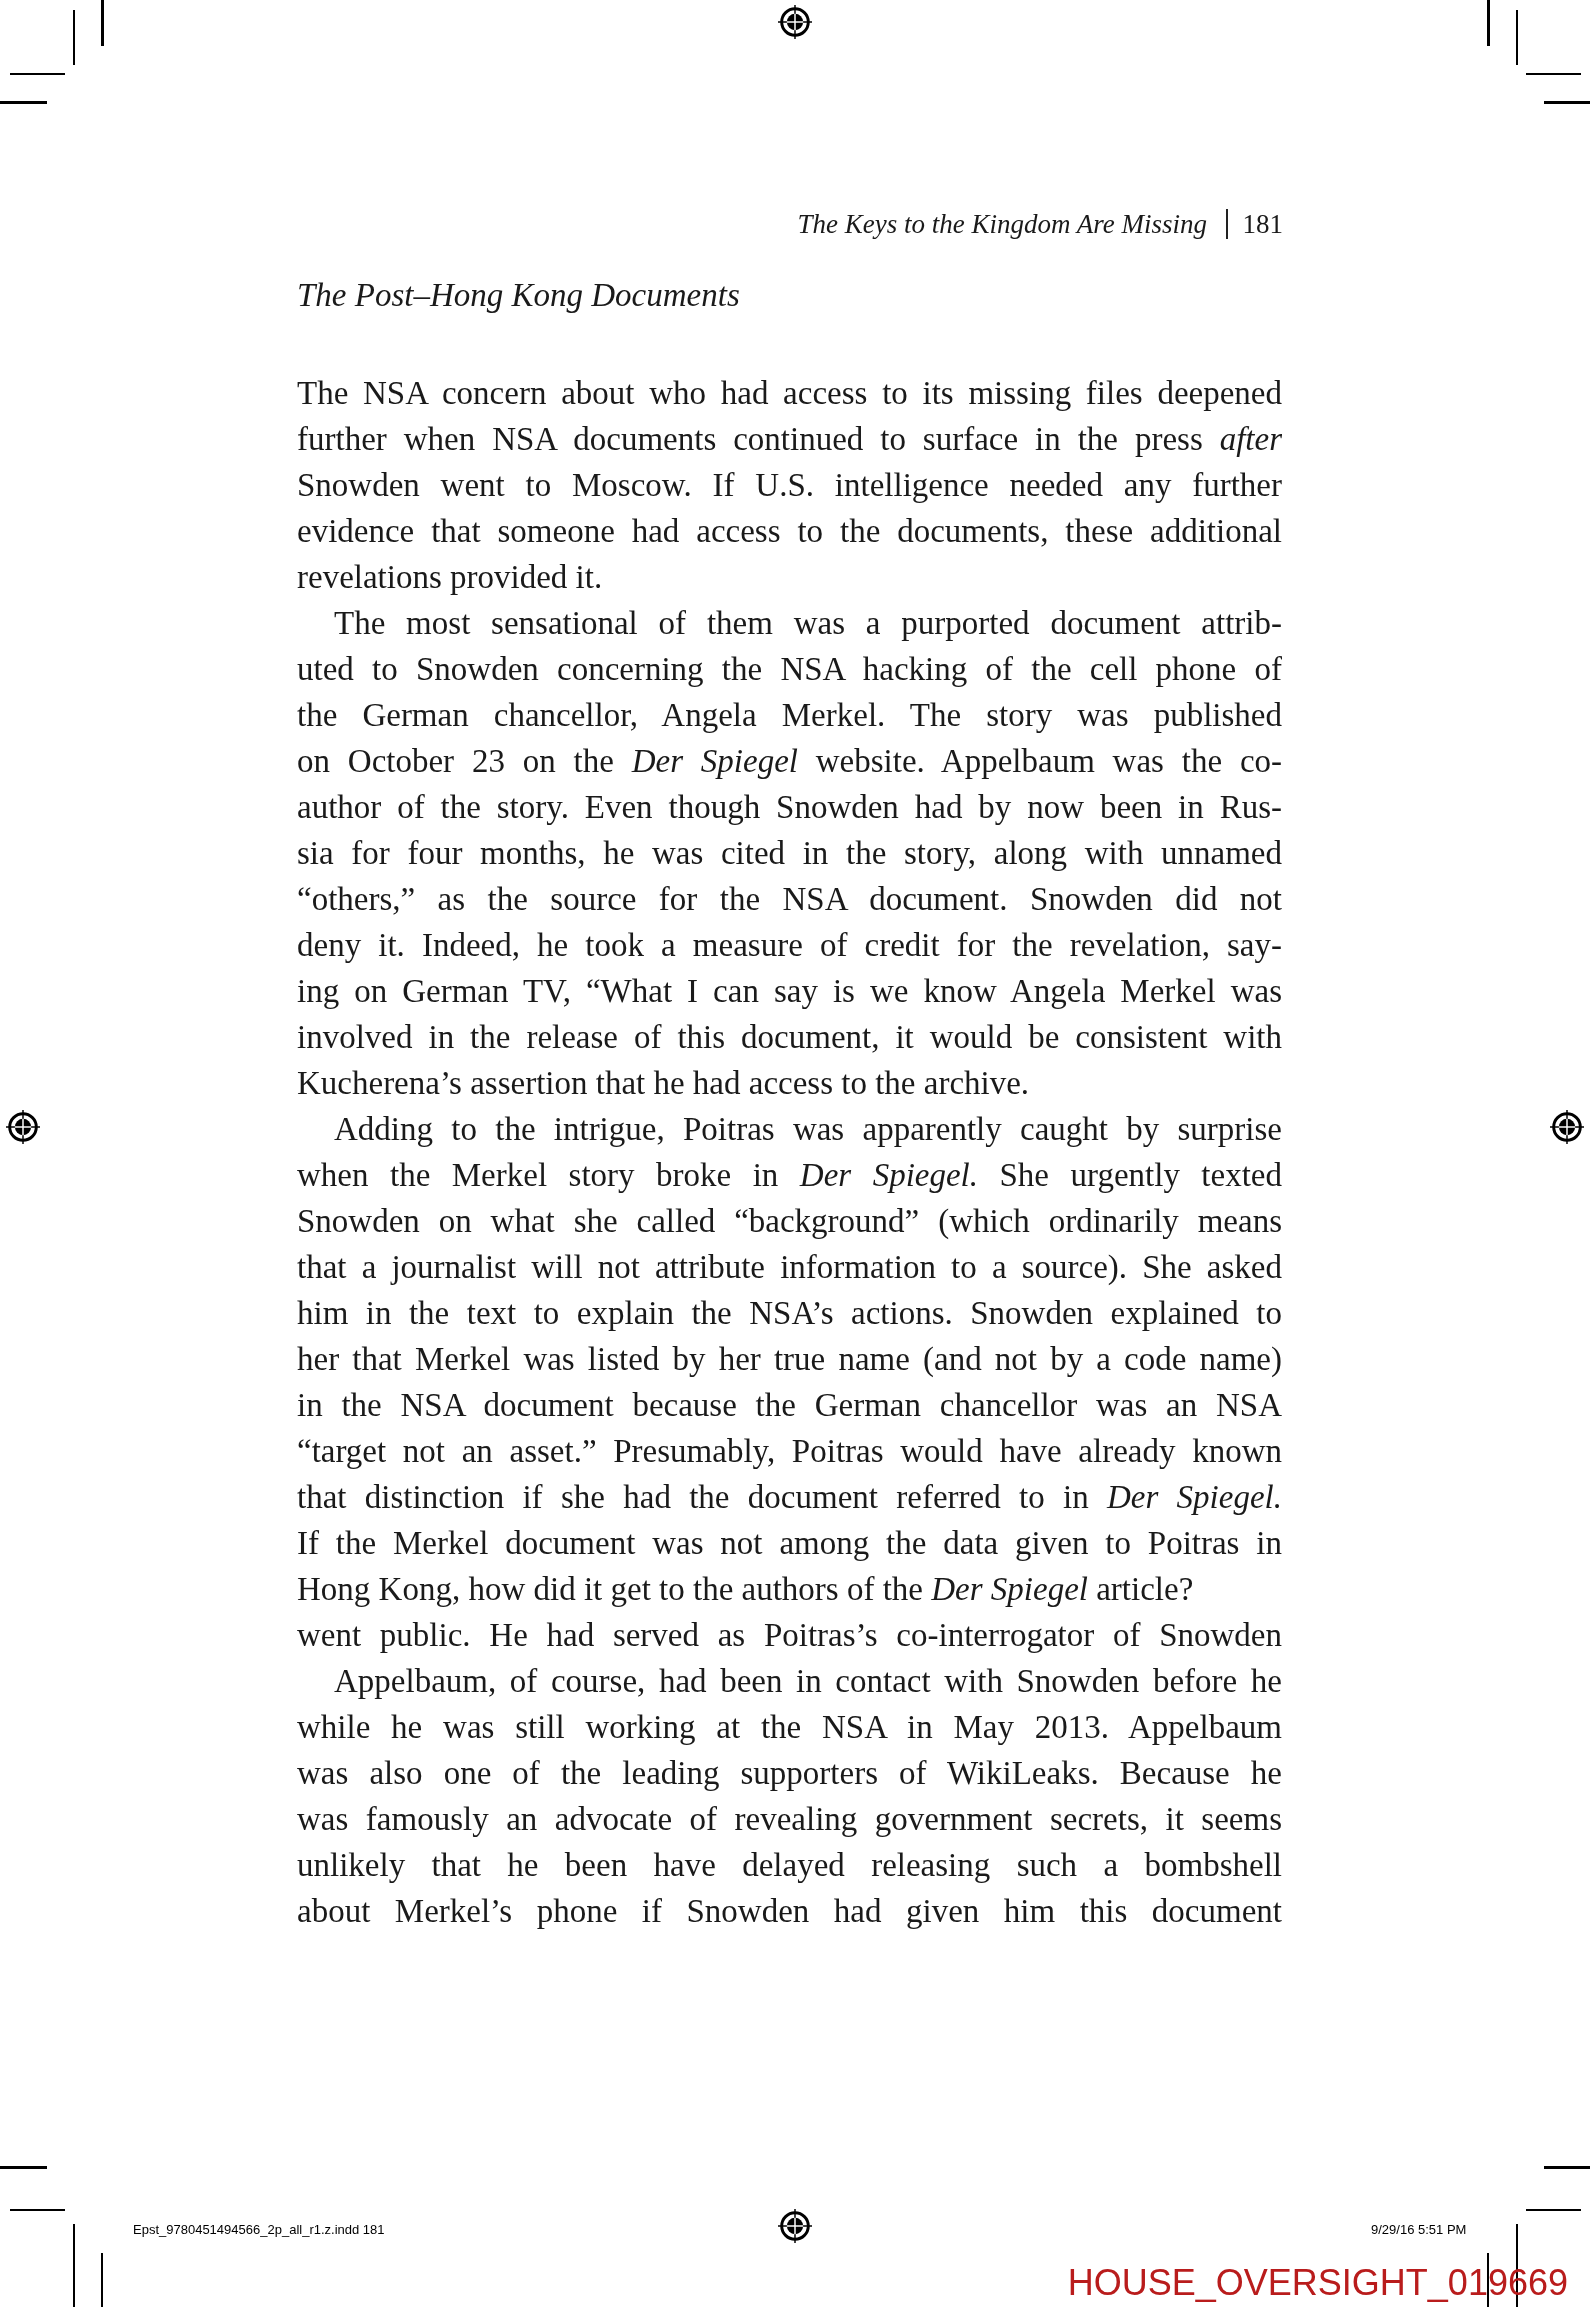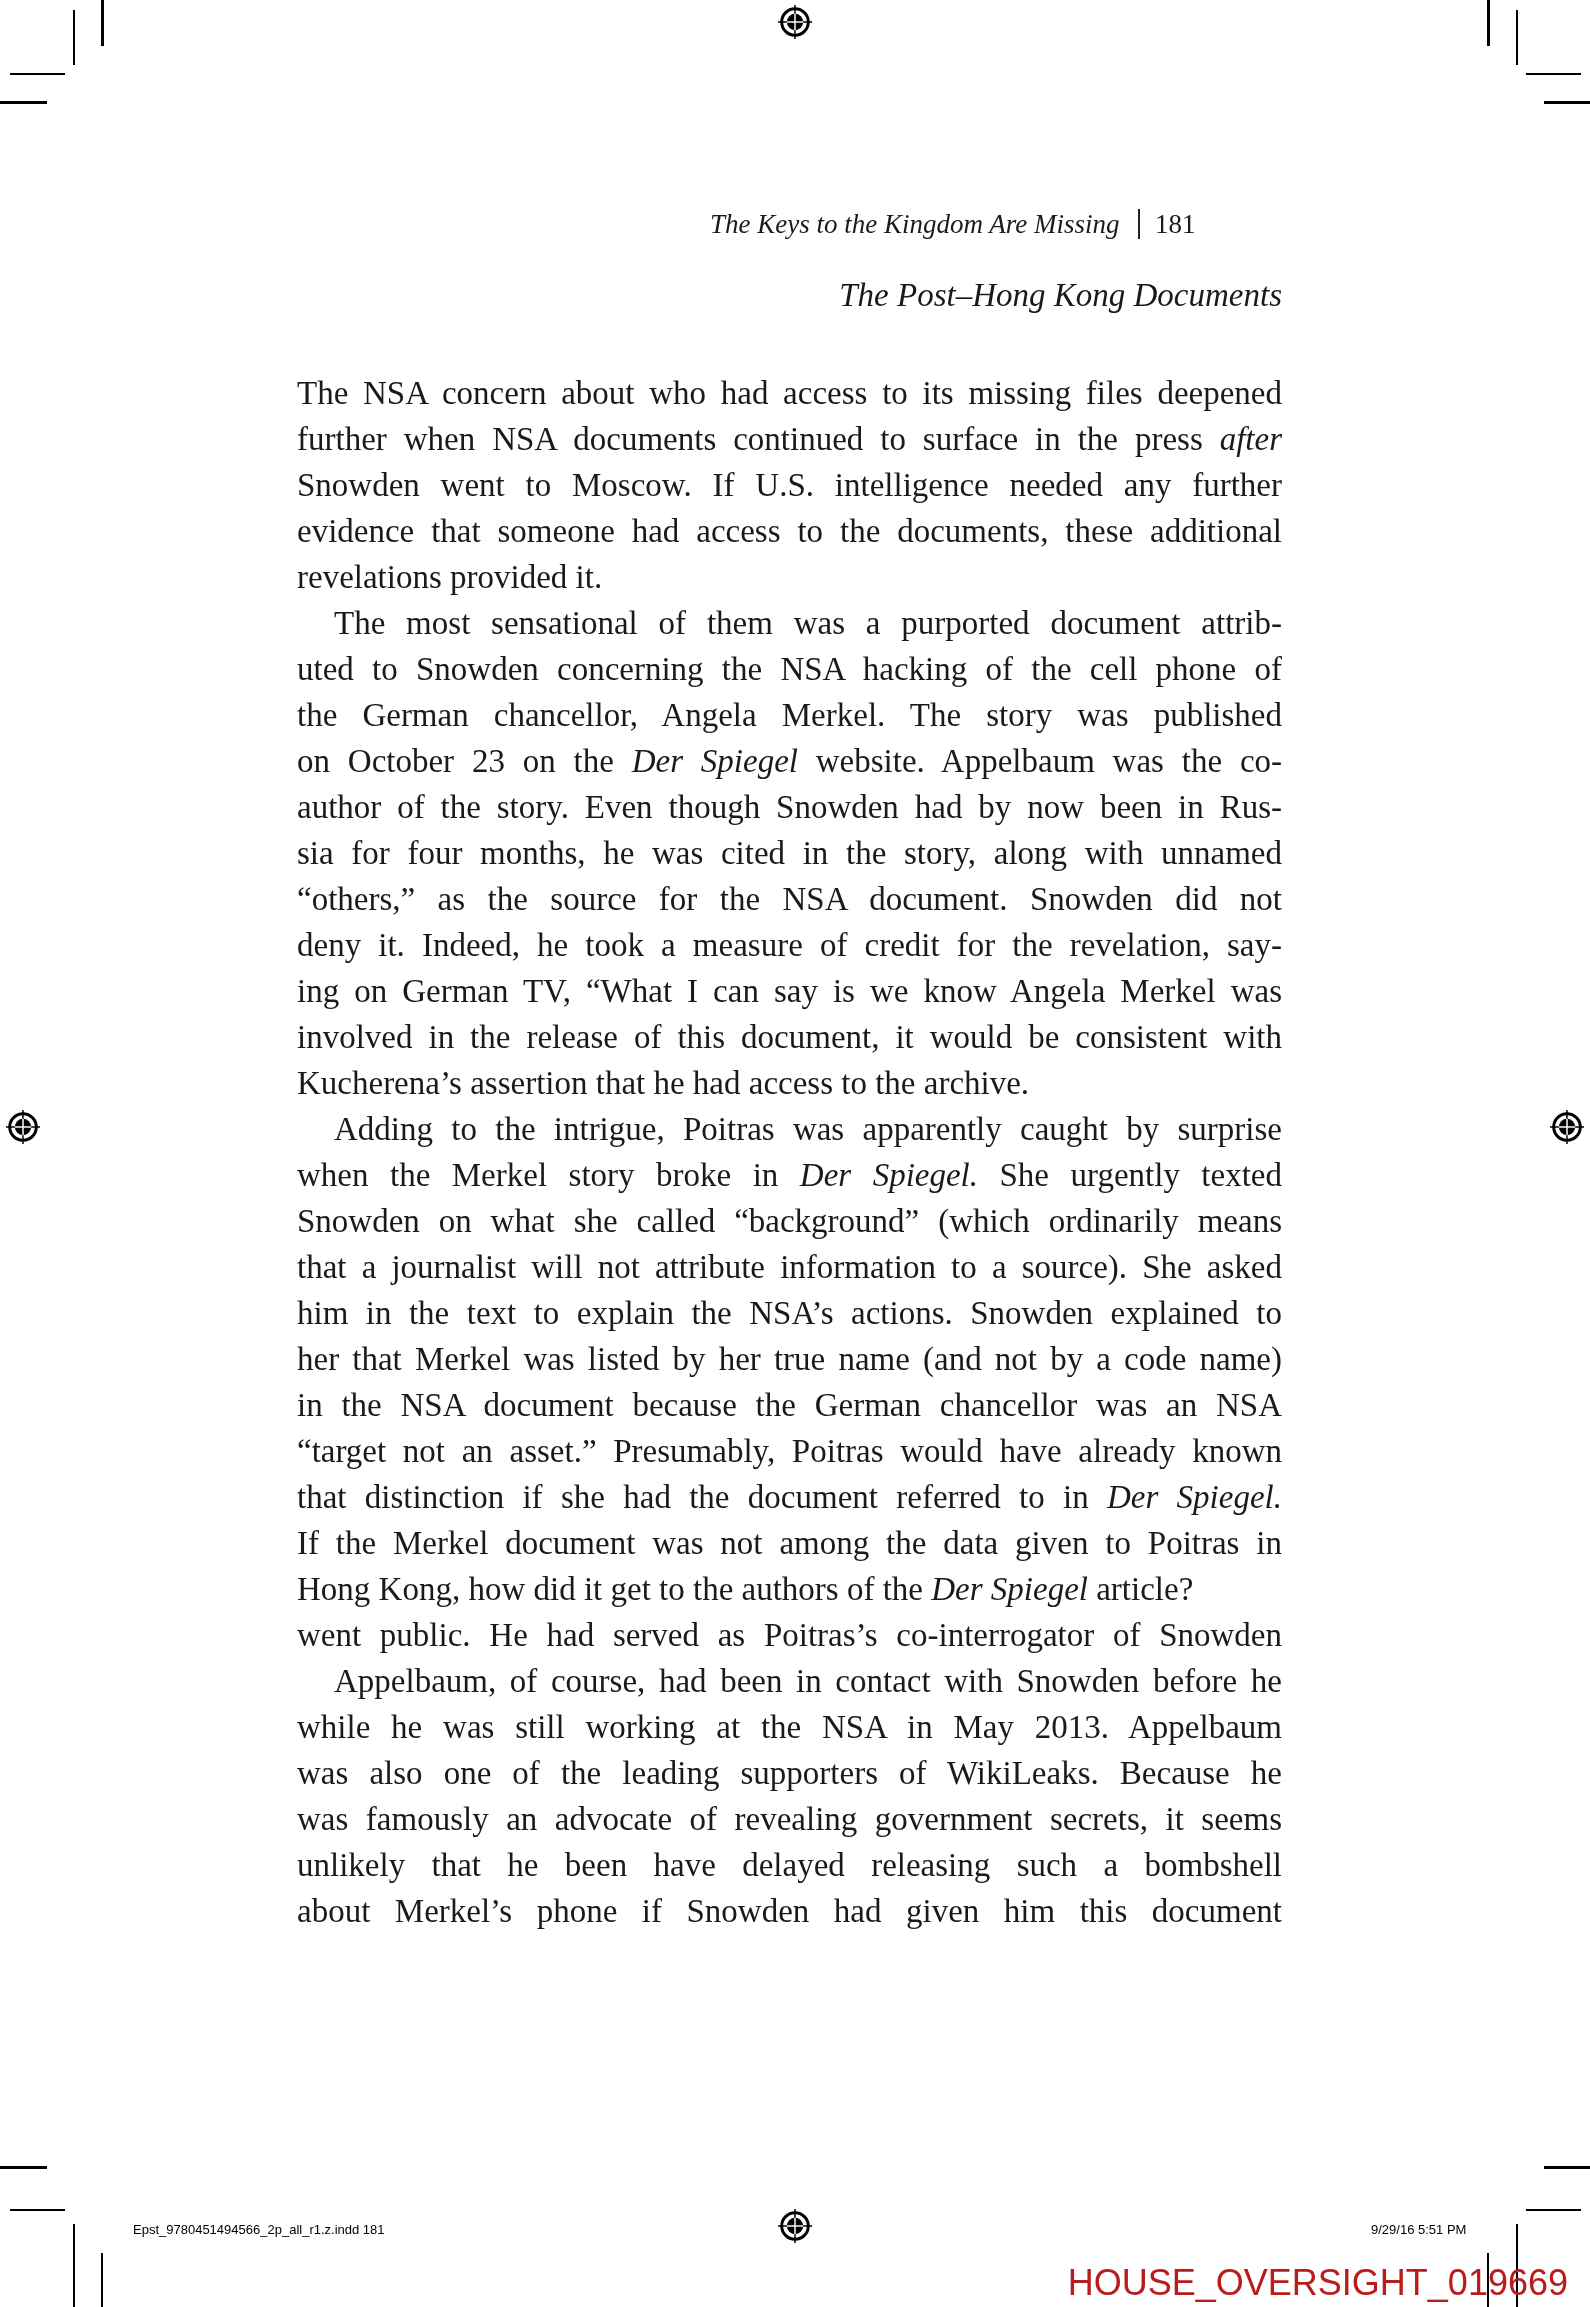--- a/index.html
+++ b/index.html
@@ -2,26 +2,26 @@
 <html style="font-size:12px"><head>
 <meta charset="utf-8">
 <style>
   html, body { margin: 0; padding: 0; background: #ffffff; }
   body { width: 1590px; height: 2307px; position: relative; overflow: hidden; color: #1a1a1a; }
   .crop { position: absolute; background: #000; }
   .reg { position: absolute; width: 34px; height: 34px; }
   .running-head {
     position: absolute; left: 710px; top: 209px; width: 573px; height: 38px;
     font-family: "Liberation Serif", "DejaVu Serif", serif; font-style: italic;
-    font-size: 27px; white-space: nowrap;
+    font-size: 27px; text-align: right; white-space: nowrap;
   }
   .running-head .sep { display: inline-block; width: 1.5px; height: 30px; background: #222; vertical-align: -6px; margin: 0 15px 0 19px; }
   .running-head .folio { font-style: normal; }
   .subhead {
-    position: absolute; left: 297px; top: 277px; width: 985px; text-align: right;
+    position: absolute; left: 297px; top: 277px; width: 985px; text-align: left;
     font-family: "Liberation Serif", "DejaVu Serif", serif; font-style: italic; font-size: 33px;
   }
   .body-text {
     position: absolute; left: 297px; top: 370px; width: 985px;
     font-family: "Liberation Serif", "DejaVu Serif", serif; font-size: 33px;
   }
   .line { height: 46px; line-height: 46px; white-space: nowrap; text-align: justify; text-align-last: justify; overflow: hidden; }
   .line.last { text-align-last: left; }
   .line.indent { padding-left: 37px; }
   em { font-style: italic; }

